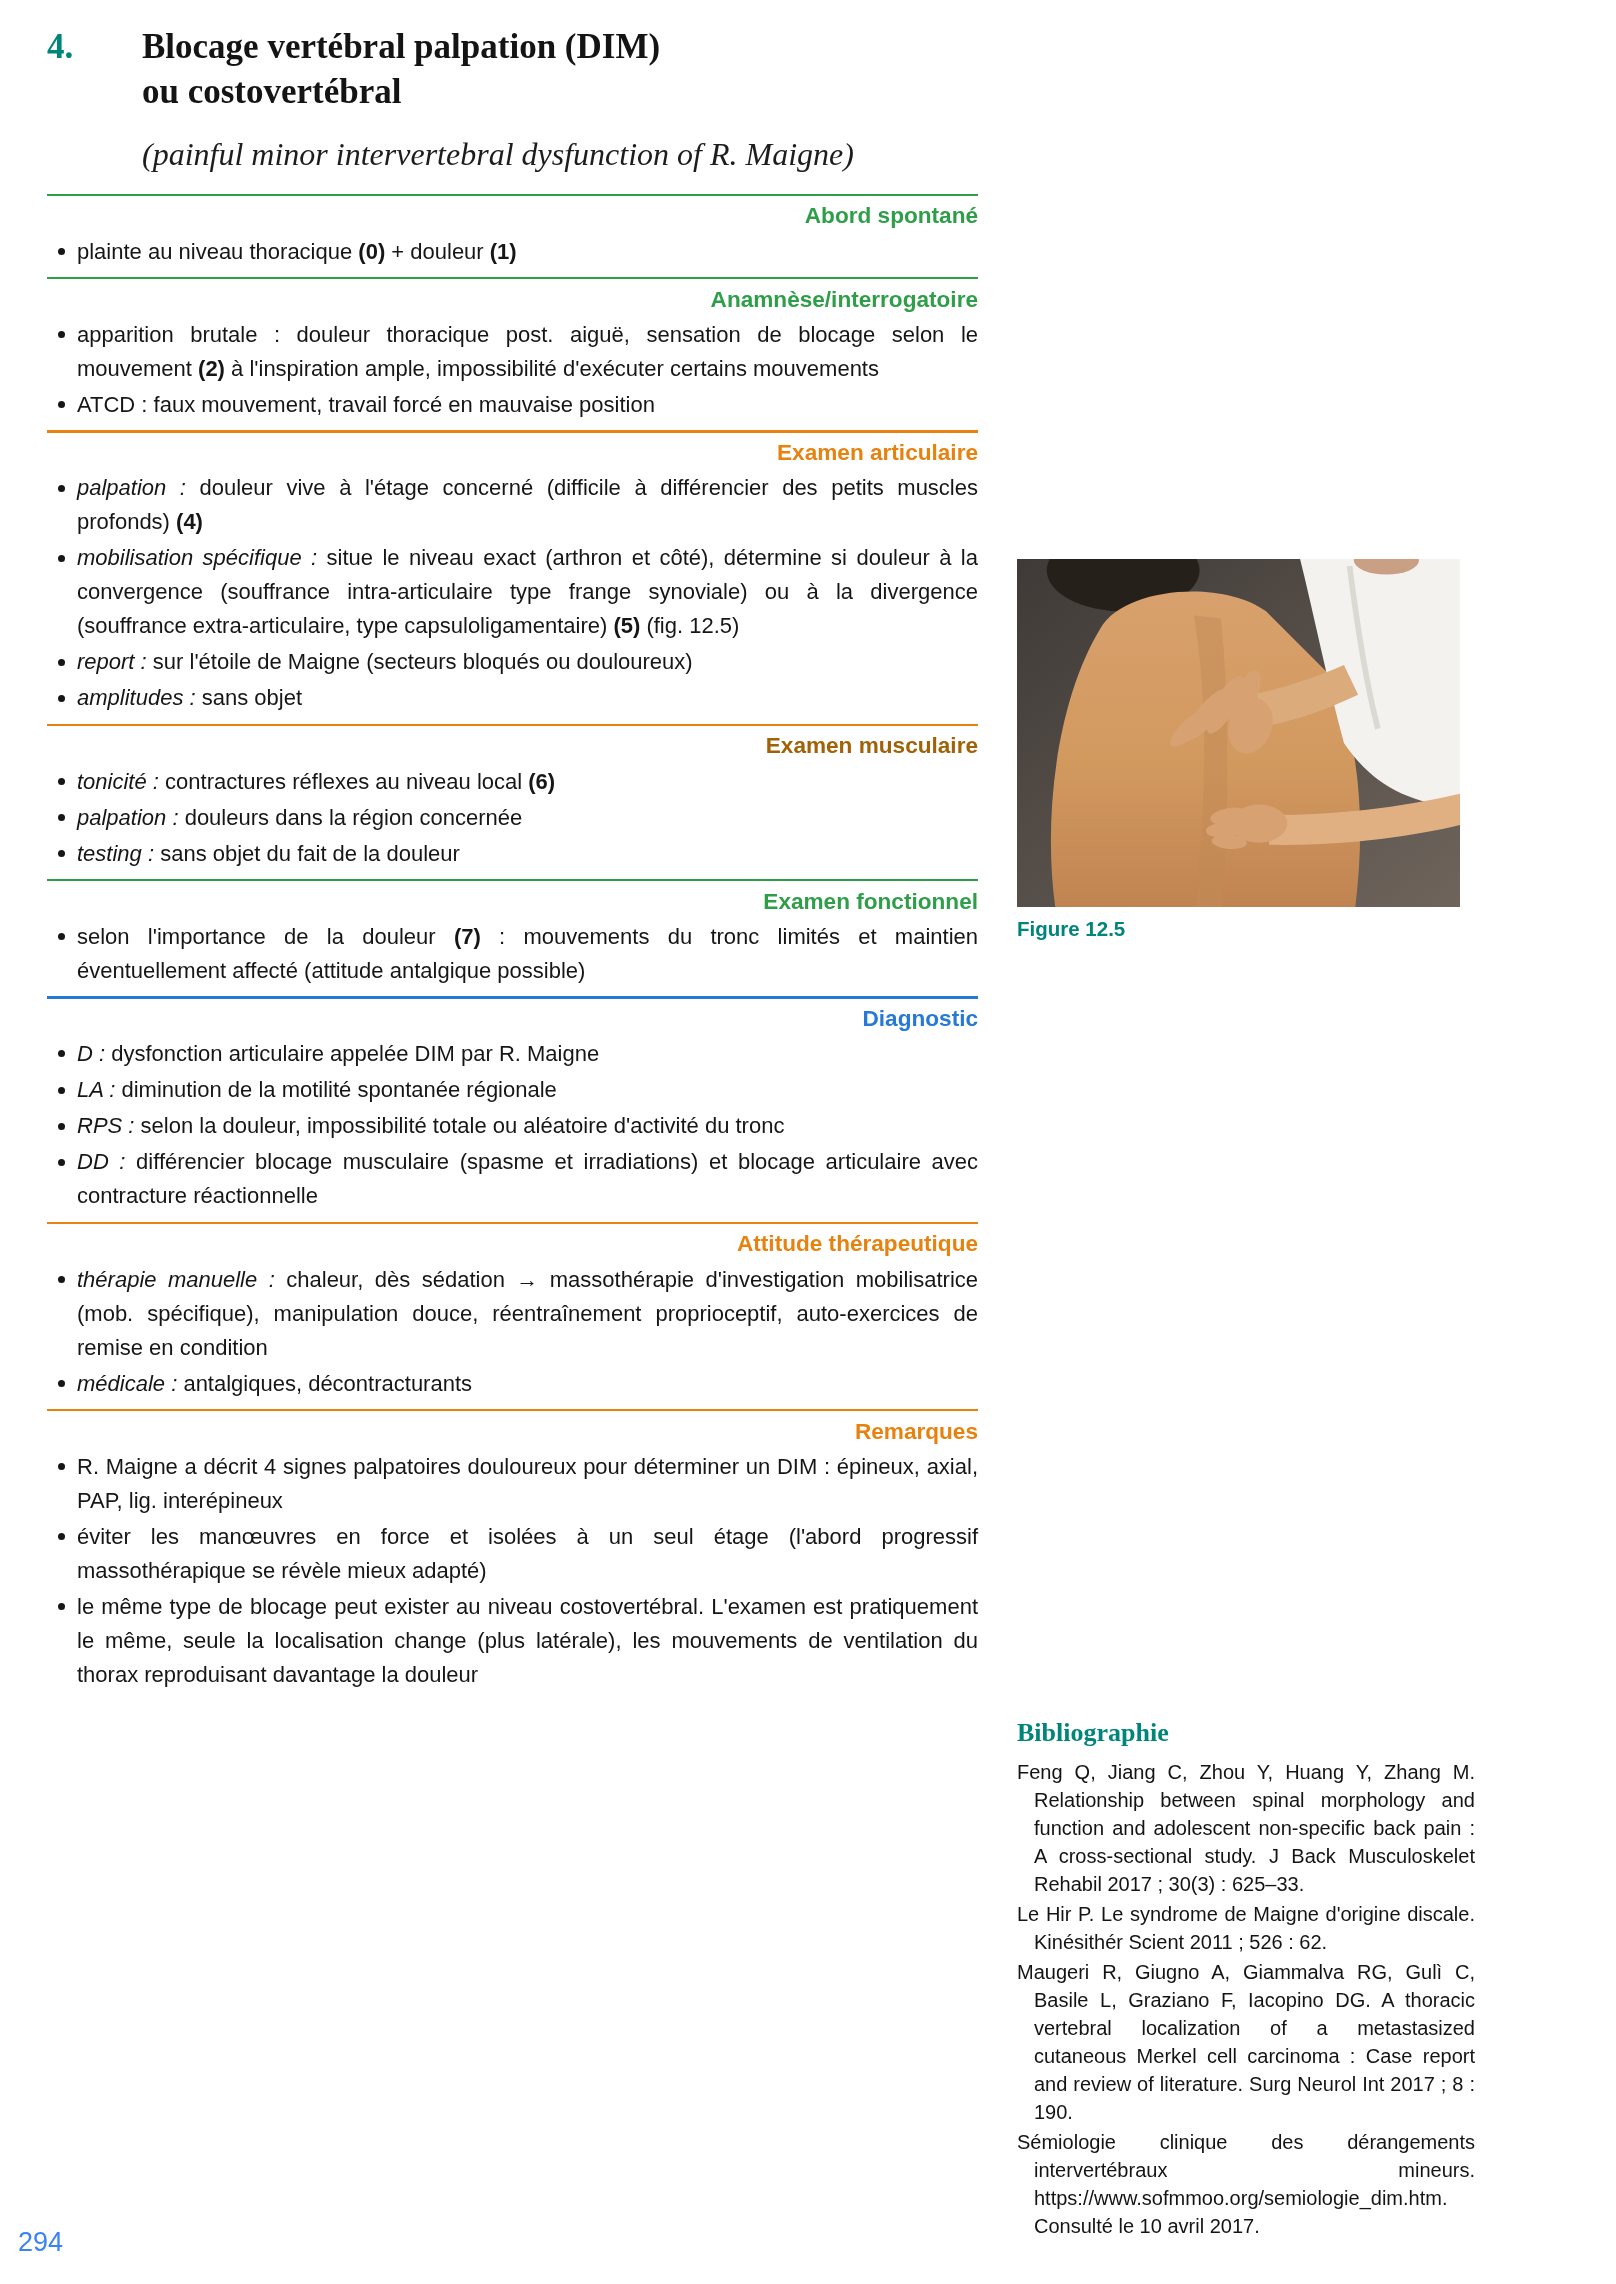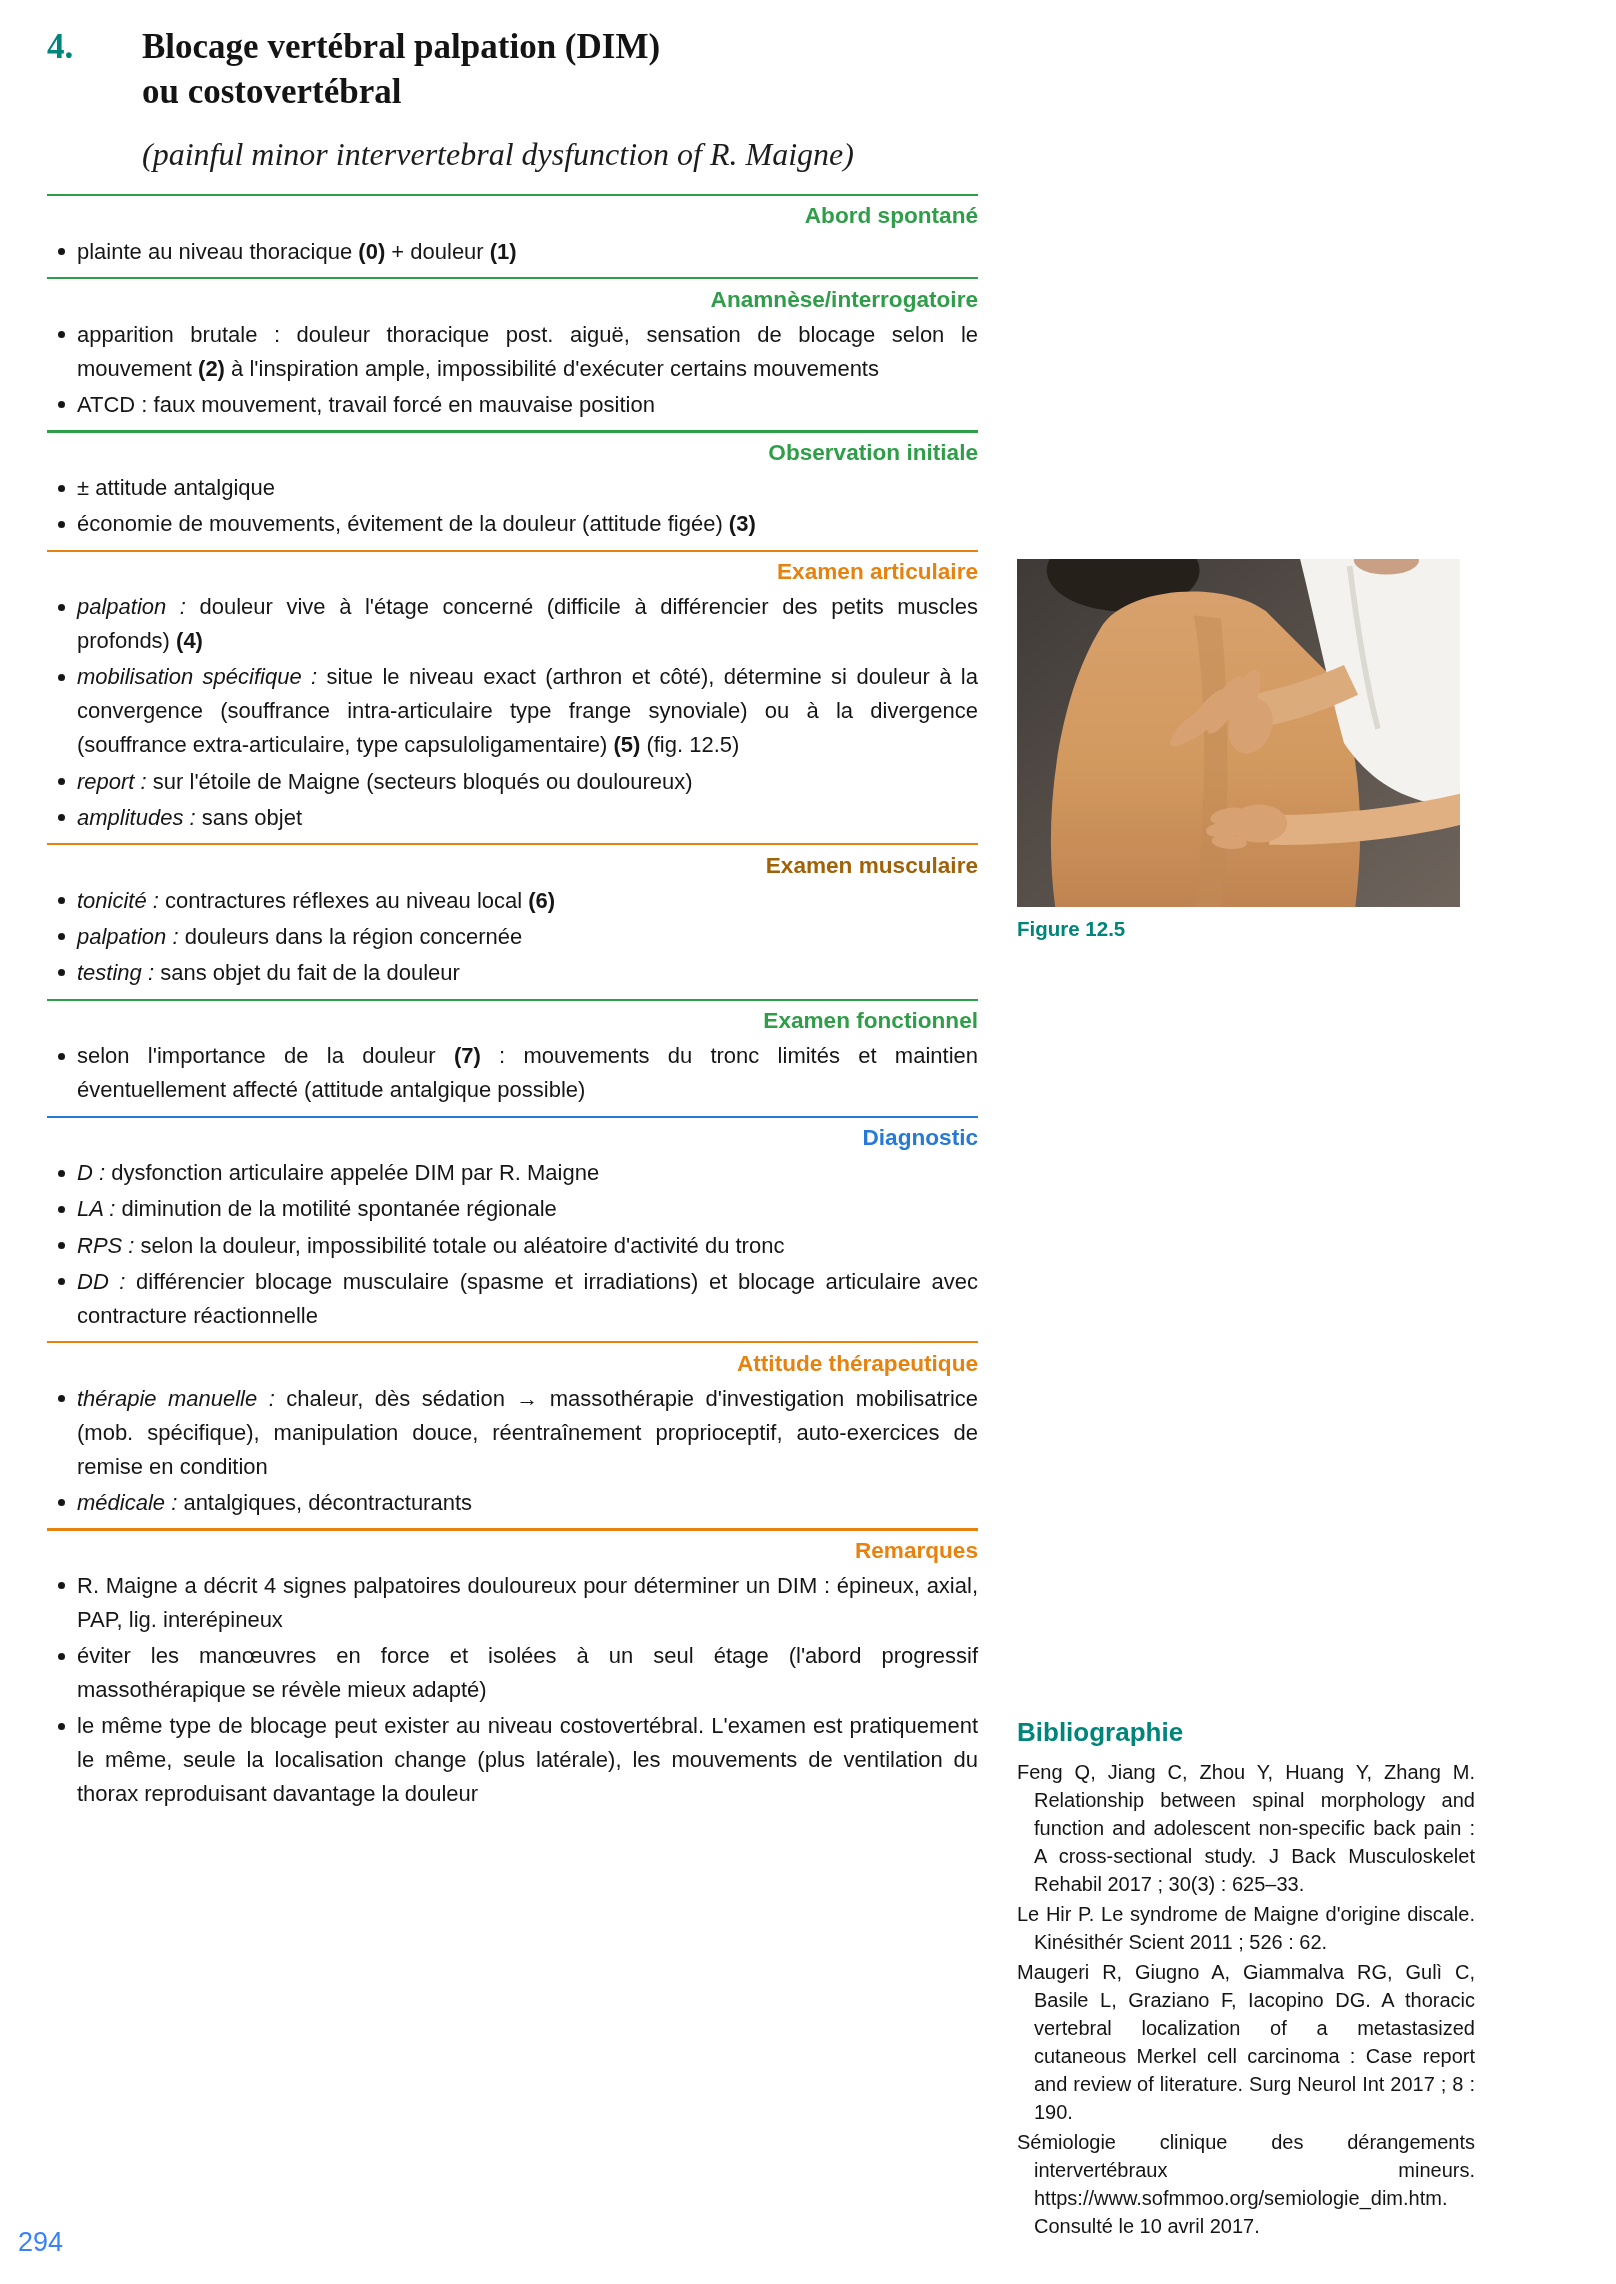--- a/index.html
+++ b/index.html
@@ -47,21 +47,21 @@
   .b{font-weight:700;}
   .i{font-style:italic;}
   
   .right-col-figure{position:absolute;left:1017px;top:559px;width:411px;}
   .photo{width:443px;height:348px;overflow:hidden;background:#5a524b;}
   .photo svg{display:block;width:100%;height:100%;}
   .fig-caption{margin-top:10px;font-size:20.5px;font-weight:700;color:#00857a;}
   
   .right-col-biblio{position:absolute;left:1017px;top:1717px;width:458px;}
   .biblio-h{
-    margin:0 0 10px 0;font-family:Liberation Sans, sans-serif;
+    margin:0 0 10px 0;font-family:Liberation Serif, serif;
     font-size:26px;line-height:31px;font-weight:700;color:#00857a;
   }
   .ref{
     margin:0 0 2.1px 0;padding-left:17px;text-indent:-17px;
     font-size:20px;line-height:28px;text-align:justify;color:#141414;
   }
   
   .page-num{position:absolute;left:18px;top:2227px;font-size:27px;color:#3b82f6;}
 </style>
 </head>
@@ -85,28 +85,20 @@
           <ul class="sec-list">
             <li><span>plainte au niveau thoracique </span><span class="b">(0)</span><span> + douleur </span><span class="b">(1)</span></li>
           </ul>
         </section>
         <section class="sec">
           <div class="rule" style="background: rgb(47, 158, 73);"></div>
           <h2 class="sec-h" style="color: rgb(47, 158, 73);">Anamnèse/interrogatoire</h2>
           <ul class="sec-list">
             <li><span>apparition brutale : douleur thoracique post. aiguë, sensation de blocage selon le mouvement </span><span class="b">(2)</span><span> à l'inspiration ample, impossibilité d'exécuter certains mouvements</span></li>
             <li><span>ATCD : faux mouvement, travail forcé en mauvaise position</span></li>
-          </ul>
-        </section>
-        <section class="sec">
-          <div class="rule" style="background: rgb(47, 158, 73);"></div>
-          <h2 class="sec-h" style="color: rgb(47, 158, 73);">Observation initiale</h2>
-          <ul class="sec-list">
-            <li><span>± attitude antalgique</span></li>
-            <li><span>économie de mouvements, évitement de la douleur (attitude figée) </span><span class="b">(3)</span></li>
           </ul>
         </section>
         <section class="sec">
           <div class="rule" style="background: rgb(232, 130, 15);"></div>
           <h2 class="sec-h" style="color: rgb(232, 130, 15); margin-left: 8px;">Examen articulaire</h2>
           <ul class="sec-list">
             <li><span class="i">palpation :</span><span> douleur vive à l'étage concerné (difficile à différencier des petits muscles profonds) </span><span class="b">(4)</span></li>
             <li><span class="i">mobilisation spécifique :</span><span> situe le niveau exact (arthron et côté), détermine si douleur à la convergence (souffrance intra-articulaire type frange synoviale) ou à la divergence (souffrance extra-articulaire, type capsuloligamentaire) </span><span class="b">(5)</span><span> (fig. 12.5)</span></li>
             <li><span class="i">report :</span><span> sur l'étoile de Maigne (secteurs bloqués ou douloureux)</span></li>
             <li><span class="i">amplitudes :</span><span> sans objet</span></li>

